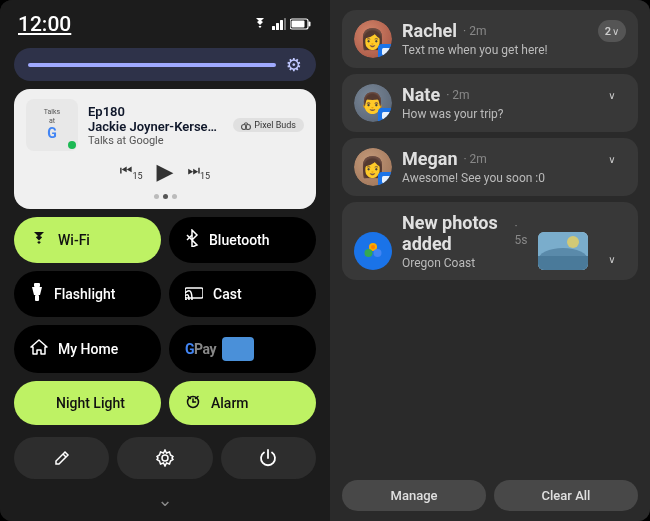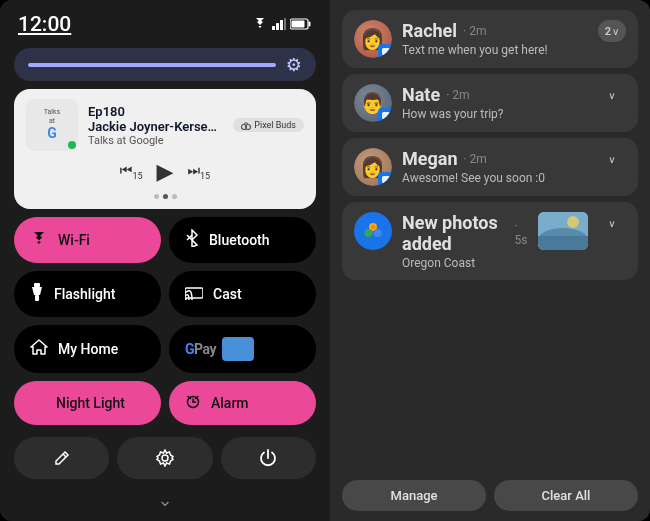--- a/index.html
+++ b/index.html
@@ -187,21 +187,21 @@
       padding: 12px 16px;
       display: flex;
       align-items: center;
       gap: 10px;
       cursor: pointer;
       color: #fff;
       font-size: 14px;
       font-weight: 500;
     }
     .toggle-btn.active {
-      background: #ec4899;
+      background: #bef264;
       color: #111;
     }
     .toggle-icon {
       font-size: 17px;
     }
     .screen-tile-inner {
       width: 32px; height: 24px;
       background: #4a90d9;
       border-radius: 4px;
     }
@@ -319,21 +319,21 @@
       font-weight: 600;
     }
     .chevron-small {
       font-size: 10px;
     }
     .notif-photo-card {
       background: #383838;
       border-radius: 14px;
       padding: 10px 12px;
       display: flex;
-      align-items: flex-start;
+      align-items: flex-end;
       gap: 10px;
     }
     .photos-icon {
       width: 38px; height: 38px;
       background: #1a73e8;
       border-radius: 50%;
       display: flex;
       align-items: center;
       justify-content: center;
       font-size: 20px;

